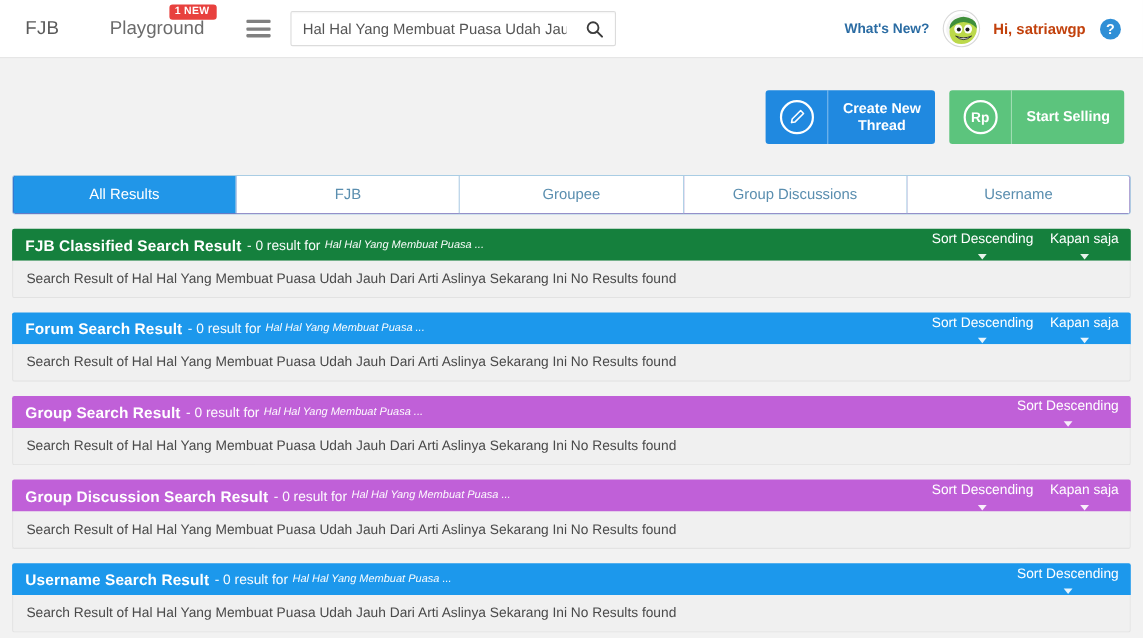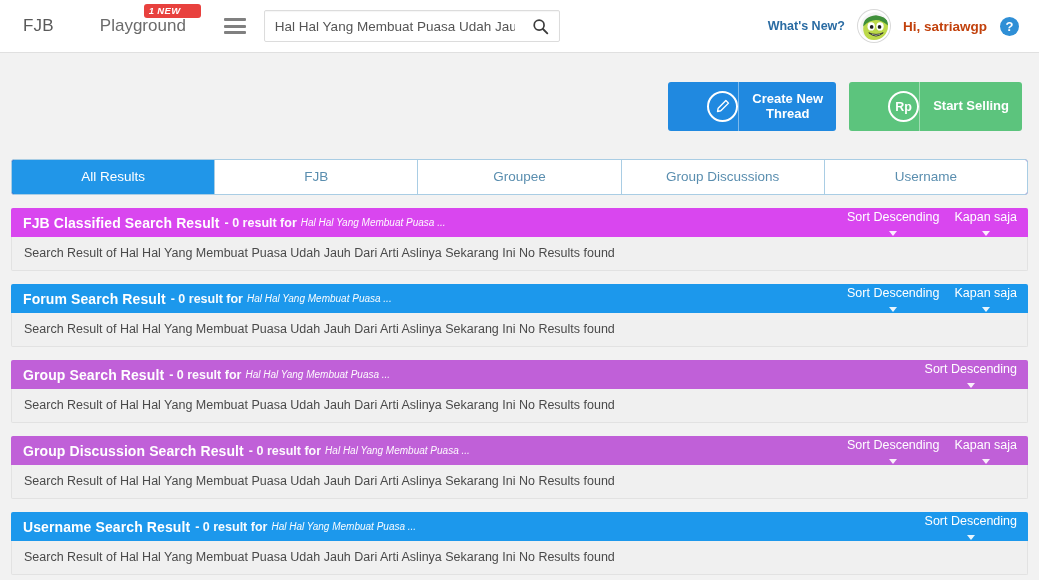--- a/index.html
+++ b/index.html
@@ -34,31 +34,30 @@
     position: relative;
     font-size: 17px;
     color: #6b6b6b;
     font-weight: 400;
     cursor: pointer;
     margin-right: 34px;
   }
   .new-badge {
     position: absolute;
     top: -12px;
-    left: 44px;
+    left: 54px;
     background: #e8413e;
     color: #fff;
     font-size: 9.5px;
     font-weight: bold;
     border-radius: 3px;
-    padding: 2px 21px 2px 5px;
+    padding: 2px 7px 2px 5px;
     letter-spacing: .3px;
     white-space: nowrap;
     line-height: 1.1;
-    font-style: italic;
   }
   .hamburger {
     width: 22px;
     height: 16px;
     display: flex;
     flex-direction: column;
     justify-content: space-between;
     cursor: pointer;
     margin-right: 18px;
     margin-left: 4px;
@@ -158,24 +157,24 @@
   .action-btn {
     display: flex;
     align-items: stretch;
     border-radius: 3px;
     cursor: pointer;
     height: 49px;
     overflow: hidden;
     color: #fff;
   }
   .action-btn .ic {
-    width: 71px;
-    display: flex;
-    align-items: center;
-    justify-content: flex-end;
+    width: 57px;
+    display: flex;
+    align-items: center;
+    justify-content: center;
     border-right: 1px solid rgba(255,255,255,.42);
   }
   .action-btn .lbl {
     display: flex;
     align-items: center;
     justify-content: center;
     padding: 0 13px;
     font-size: 13px;
     font-weight: bold;
     line-height: 1.15;
@@ -226,32 +225,32 @@
   
   .block { margin-top: 13px; }
   .block-head {
     display: flex;
     align-items: center;
     height: 29px;
     padding: 0 11px 0 12px;
     color: #fff;
     border-radius: 2px 2px 0 0;
   }
-  .bh-green { background: #d946ef; }
+  .bh-green { background: #15803d; }
   .bh-blue  { background: #1c98ec; }
   .bh-purple{ background: #c060d8; }
   .bh-title {
     font-size: 14px;
     font-weight: bold;
     letter-spacing: .1px;
     white-space: nowrap;
   }
   .bh-count {
     font-size: 12.5px;
-    font-weight: bold;
+    font-weight: normal;
     margin-left: 5px;
     white-space: nowrap;
     opacity: .97;
   }
   .bh-query {
     font-size: 10px;
     font-style: italic;
     font-weight: normal;
     margin-left: 4px;
     white-space: nowrap;

